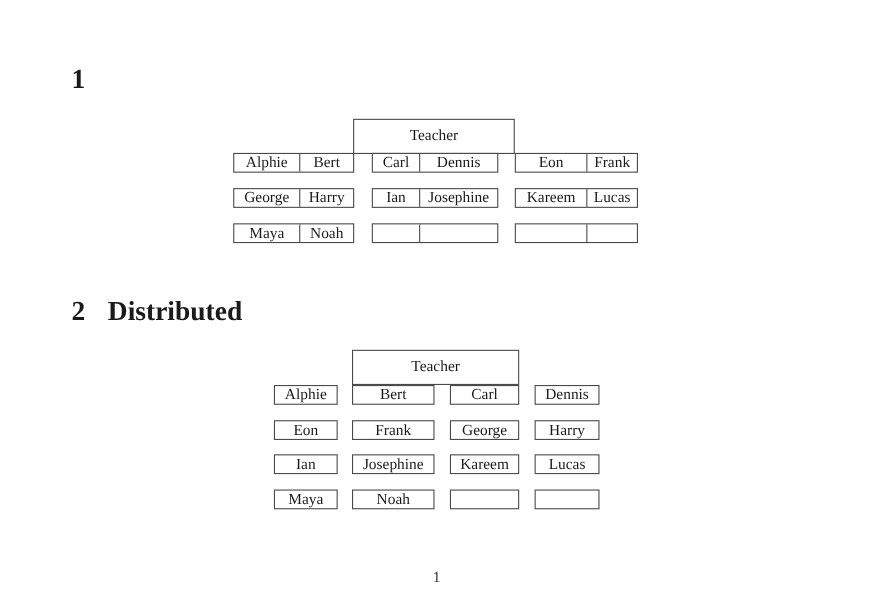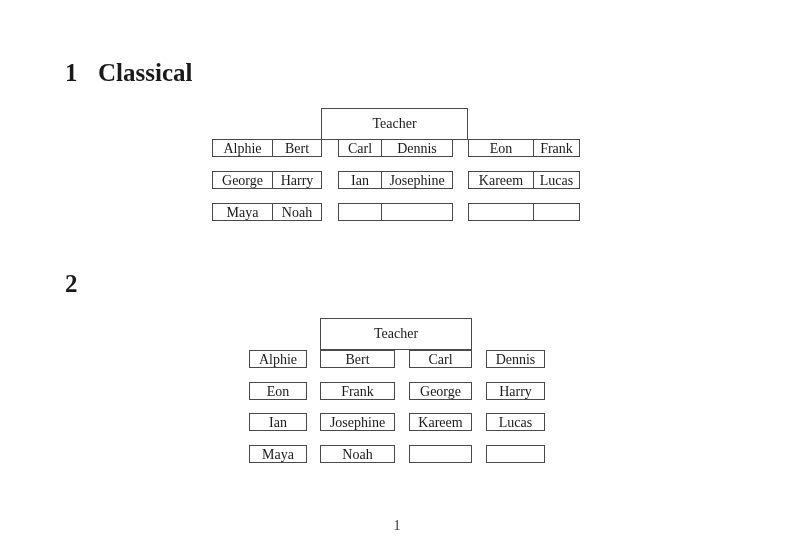--- a/index.html
+++ b/index.html
@@ -119,21 +119,20 @@
     color: #333333;
   }
 </style>
 </head>
 <body>
 
 <div class="page">
 
   <div class="heading h1">
     <span class="num">1</span>
-    <span>Classical</span>
   </div>
 
   <div class="teacher-box teacher-classical">Teacher</div>
 
   <div class="cgroup g1">
     <div class="crow">
       <div class="ccell col1">Alphie</div>
       <div class="ccell col2">Bert</div>
     </div>
     <div class="crow">
@@ -171,20 +170,21 @@
       <div class="ccell col2">Lucas</div>
     </div>
     <div class="crow">
       <div class="ccell col1"></div>
       <div class="ccell col2"></div>
     </div>
   </div>
 
   <div class="heading h2">
     <span class="num">2</span>
+    <span>Distributed</span>
   </div>
 
   <div class="teacher-box teacher-distributed">Teacher</div>
 
   <div class="drow r1">
     <div class="dcell d1">Alphie</div>
     <div class="dcell d2">Bert</div>
     <div class="dcell d3">Carl</div>
     <div class="dcell d4">Dennis</div>
   </div>

